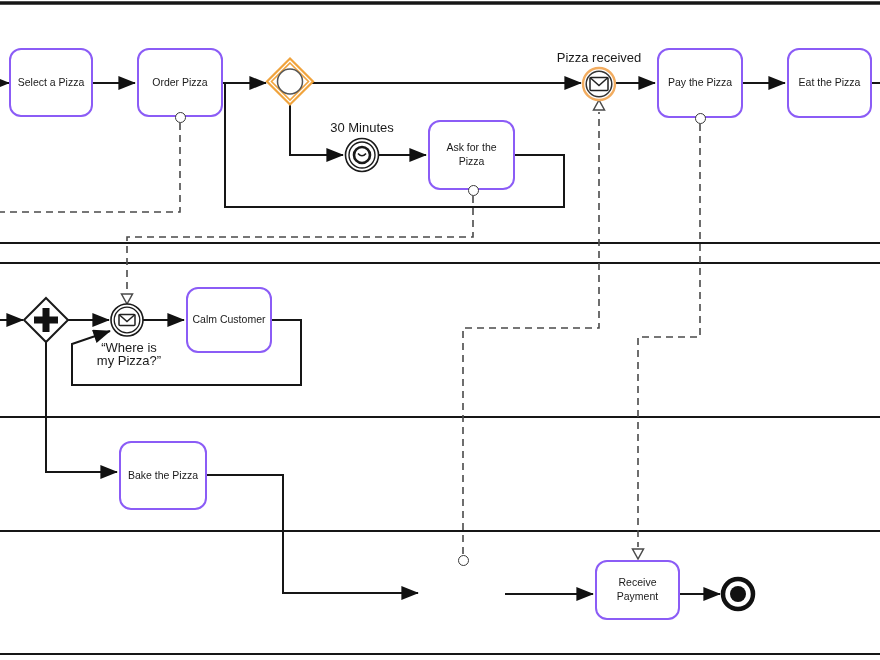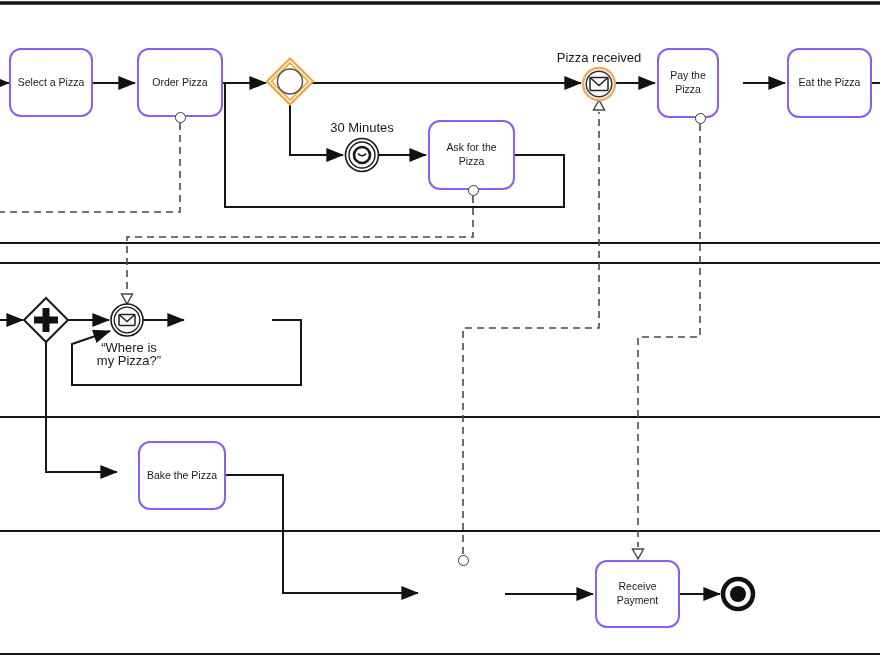--- a/index.html
+++ b/index.html
@@ -121,30 +121,33 @@
 
   <div class="task" style="left:9px;top:48px;width:84px;height:69px;">
       <span>Select a Pizza</span>
     </div>
   <div class="task" style="left:137px;top:48px;width:86px;height:69px;">
       <span>Order Pizza</span>
     </div>
   <div class="task" style="left:428px;top:120px;width:87px;height:70px;">
       <span>Ask for the Pizza</span>
     </div>
-  <div class="task" style="left:657px;top:48px;width:62px;height:70px;">
+  <div class="task" style="left:657px;top:48px;width:86px;height:70px;">
       <span>Pay the Pizza</span>
     </div>
   <div class="task" style="left:787px;top:48px;width:85px;height:70px;">
       <span>Eat the Pizza</span>
     </div>
-  <div class="task" style="left:119px;top:441px;width:88px;height:69px;margin-left:19px;">
+  <div class="task" style="left:186px;top:287px;width:86px;height:66px;">
+      <span>Calm Customer</span>
+    </div>
+  <div class="task" style="left:119px;top:441px;width:88px;height:69px;">
       <span>Bake the Pizza</span>
     </div>
-  <div class="task" style="left:595px;top:560px;width:85px;height:68px;">
+  <div class="task" style="left:595px;top:560px;width:85px;height:60px;">
       <span>Receive Payment</span>
     </div>
 
   <div class="port" style="left:174.5px;top:111.5px;"></div>
   <div class="port" style="left:467.5px;top:184.5px;"></div>
   <div class="port" style="left:694.5px;top:112.5px;"></div>
   <div class="port" style="left:457.5px;top:554.5px;"></div>
 
   <div class="flowlabel" style="left:312px;top:121px;width:100px;">30 Minutes</div>
   <div class="flowlabel" style="left:549px;top:51px;width:100px;">Pizza received</div>

